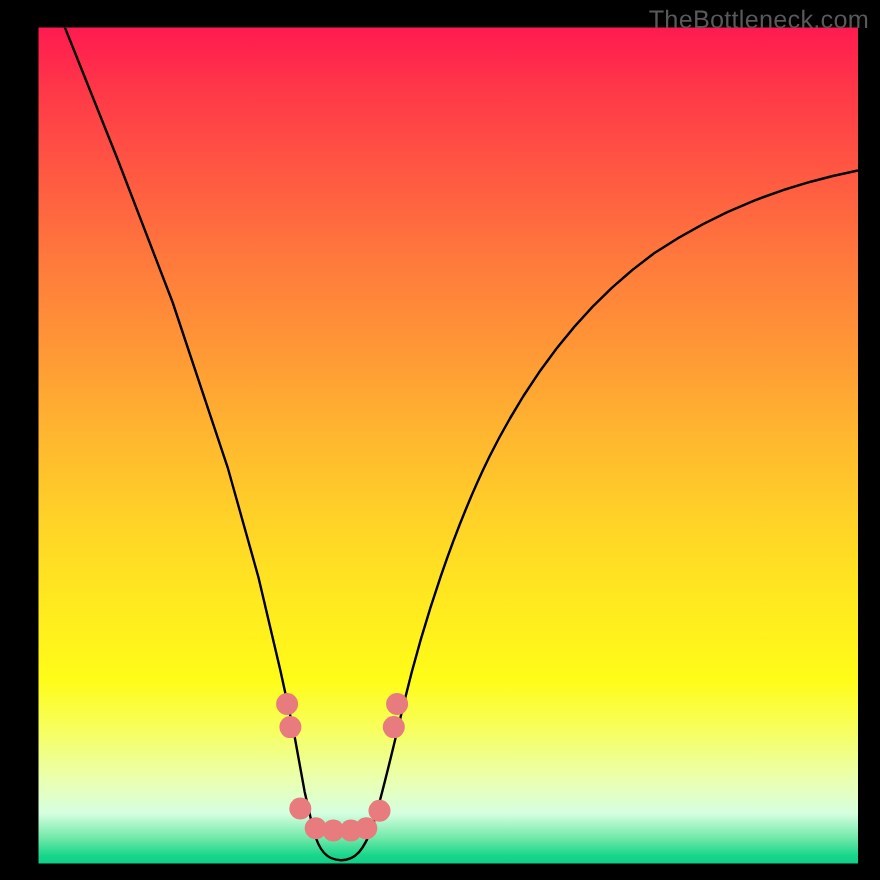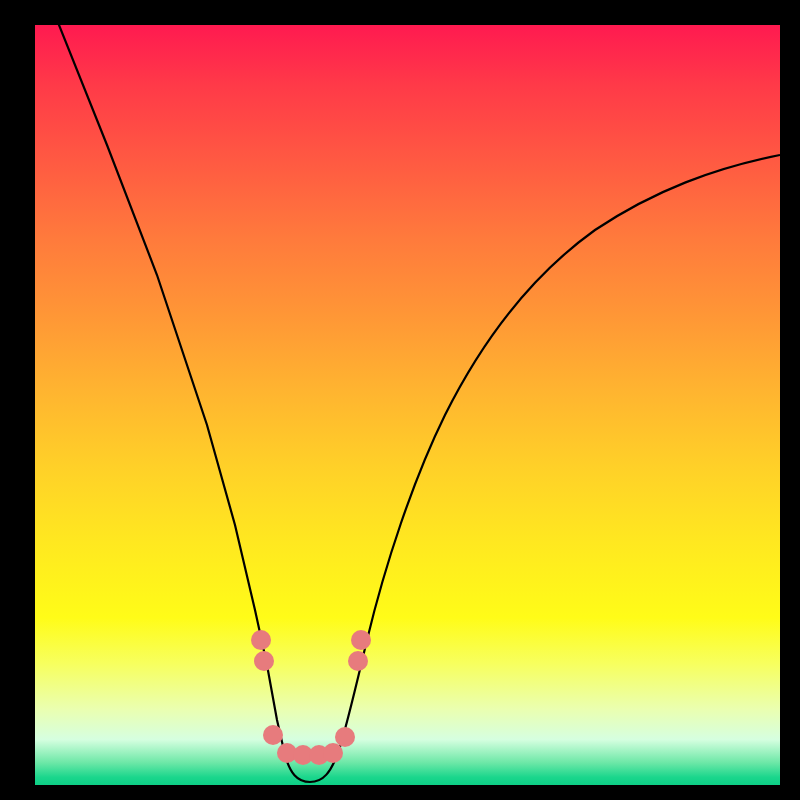--- a/index.html
+++ b/index.html
@@ -90,13 +90,14 @@
         <circle cx="252" cy="728" r="10"></circle>
         <circle cx="268" cy="730" r="10"></circle>
         <circle cx="284" cy="730" r="10"></circle>
         <circle cx="298" cy="728" r="10"></circle>
         <circle cx="310" cy="712" r="10"></circle>
         <circle cx="323" cy="636" r="10"></circle>
         <circle cx="326" cy="615" r="10"></circle>
       </g>
     </svg>
   </div>
+  <div class="watermark">TheBottleneck.com</div>
 </div>
 
 </body></html>

